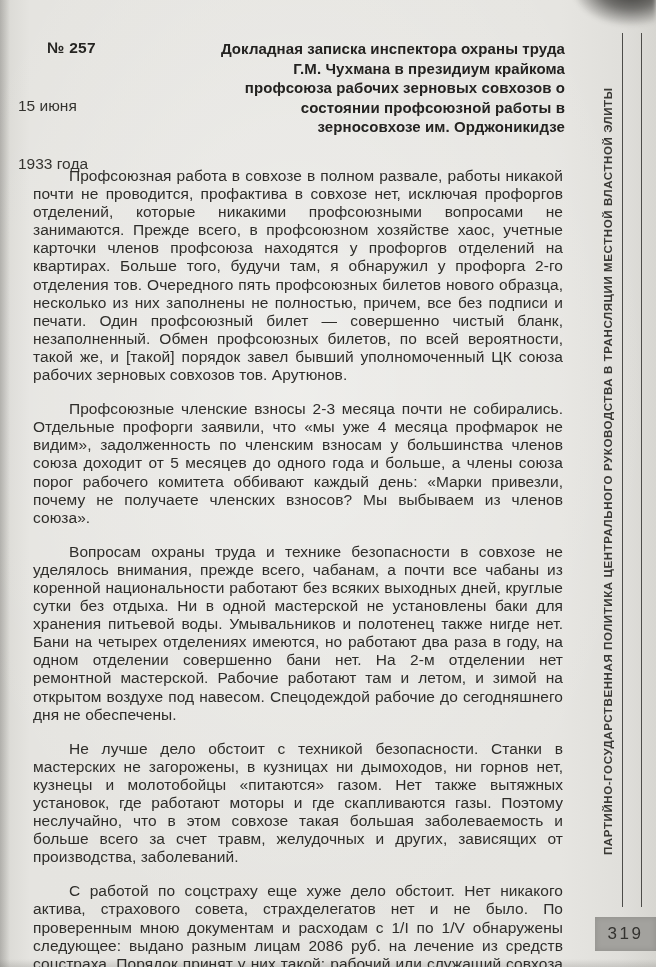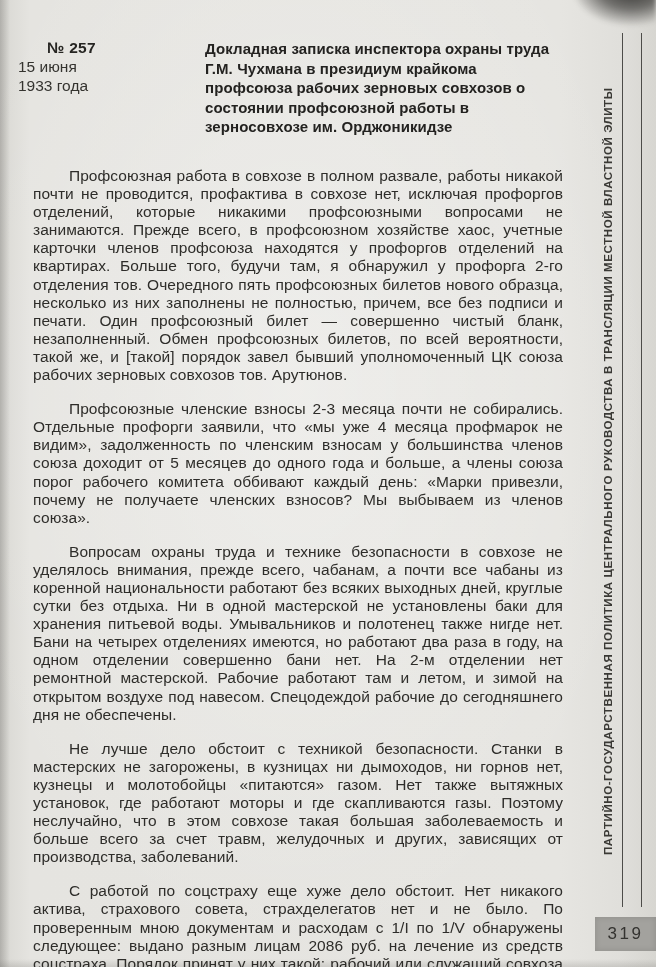--- a/index.html
+++ b/index.html
@@ -35,26 +35,26 @@
     background: linear-gradient(to top, rgba(70,68,64,0.28), rgba(70,68,64,0));
     pointer-events: none;
   }
 
   
   .doc-meta {
     position: absolute; left: 18px; top: 38px; width: 170px;
     font-size: 15.5px; line-height: 19px;
   }
   .doc-number { font-weight: bold; letter-spacing: 0.3px; color: #262522; margin-left: 29px; }
-  .doc-date { color: #34332f; }
+  .doc-date { color: #34332f; margin-top: 39px; }
 
   .doc-title {
     position: absolute; left: 205px; top: 39px; width: 360px;
     font-size: 15px; line-height: 19.5px; font-weight: bold;
-    color: #232220; letter-spacing: 0.1px;
+    color: #232220; letter-spacing: 0.1px; text-align: right;
   }
 
   
   .body-text {
     position: absolute; left: 17px; top: 151px; width: 562px;
     font-size: 15.5px; line-height: 18.1px;
     text-align: justify;
     color: #2e2d2a;
     letter-spacing: 0.05px;
     hyphens: auto;

